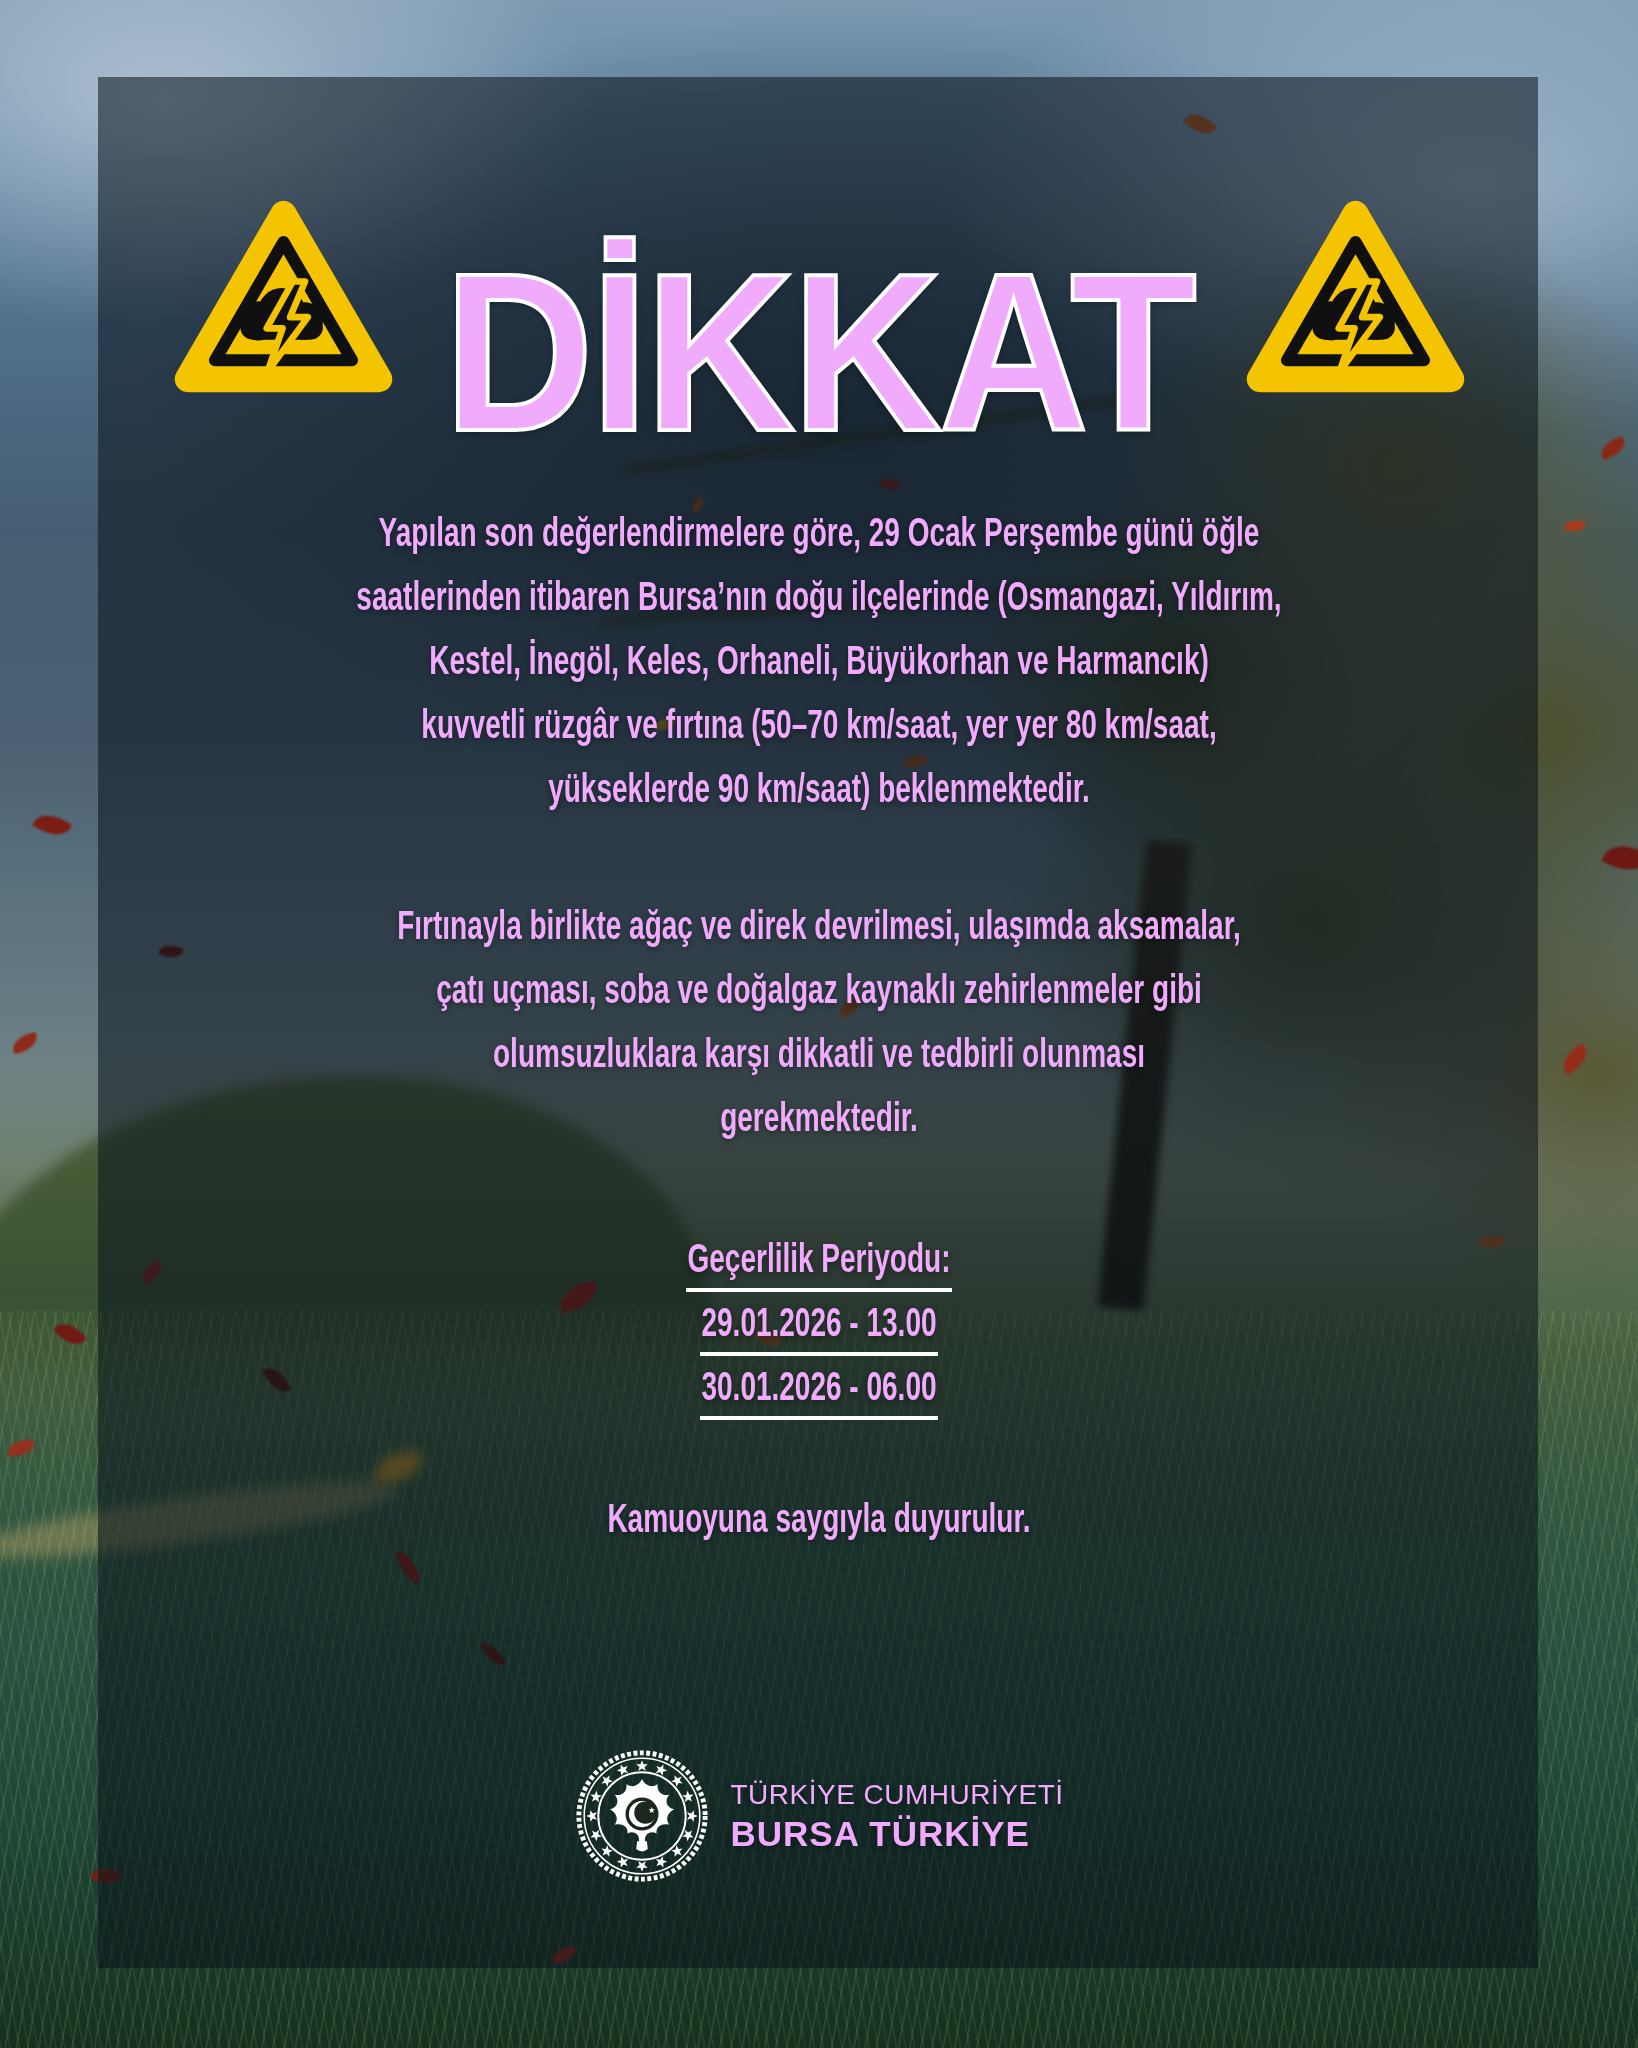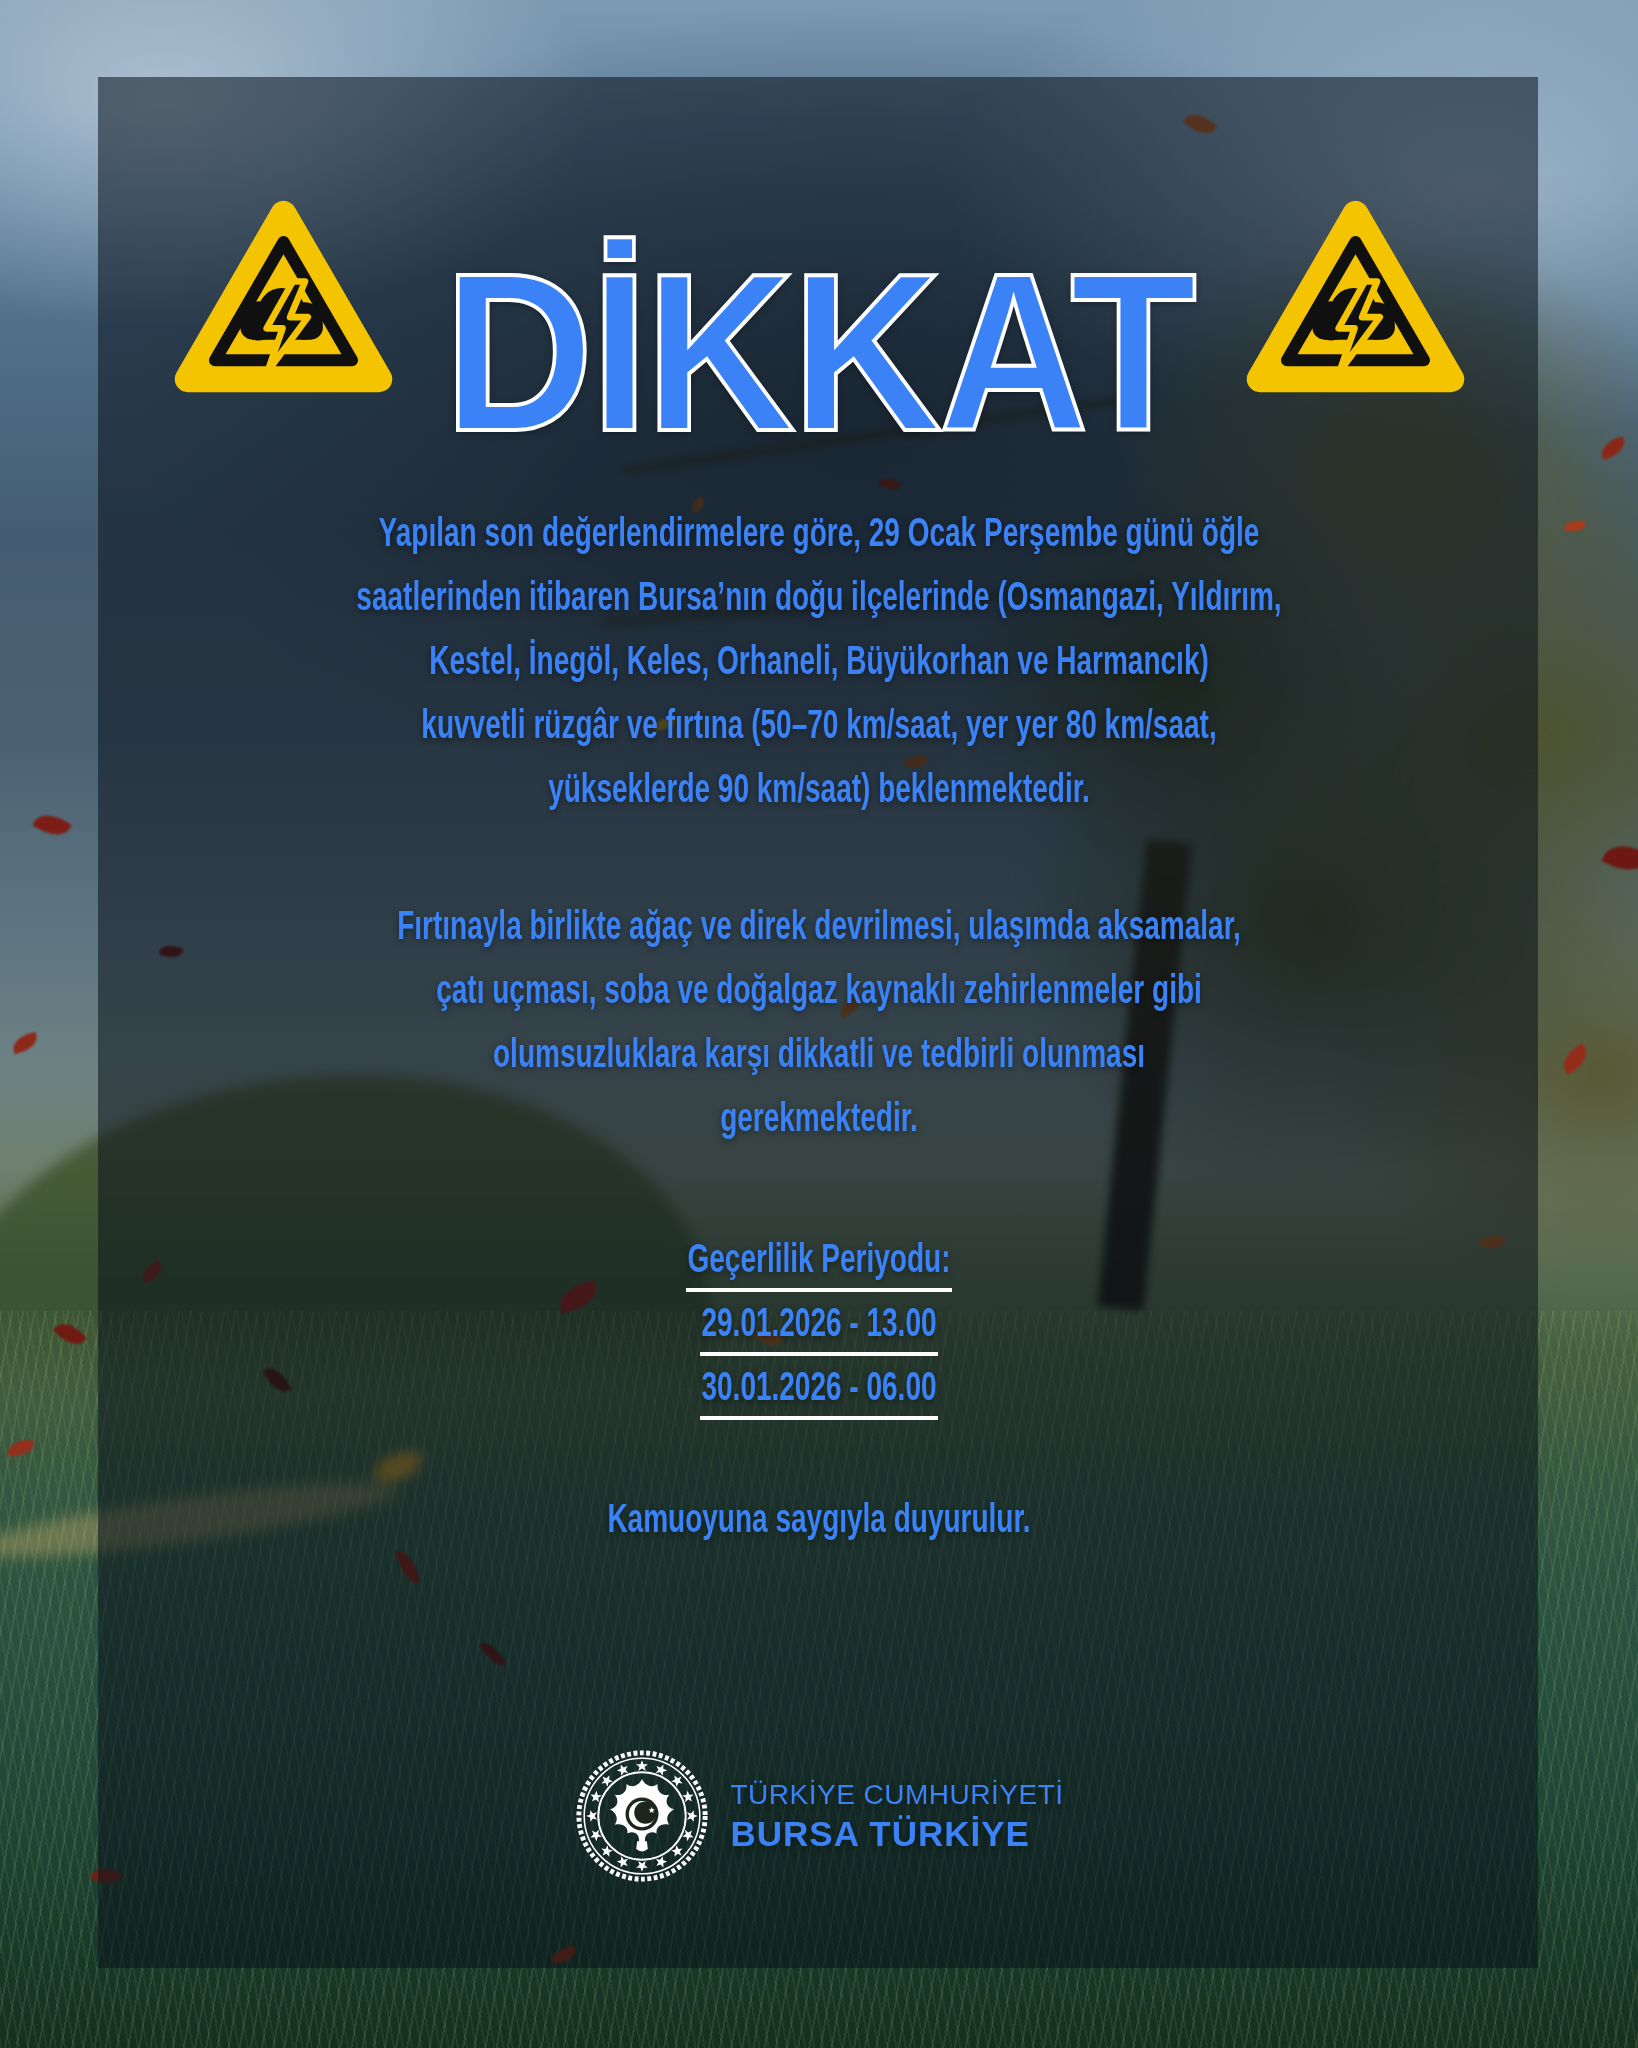--- a/index.html
+++ b/index.html
@@ -1,17 +1,17 @@
 <!DOCTYPE html>
 <html><head>
 <meta charset="utf-8">
 <style>
   html,body{margin:0;padding:0;background:#0c141b;}
   #poster{position:relative;width:1638px;height:2048px;overflow:hidden;
-    font-family:"Liberation Sans",sans-serif;color:#3b82f6;}
+    font-family:"Liberation Sans",sans-serif;color:#f0abfc;}
   
   .bg-sky{position:absolute;inset:0;
     background:
       radial-gradient(620px 320px at 10% 5%, rgba(225,233,242,.55), transparent 70%),
       radial-gradient(760px 360px at 90% 9%, rgba(214,227,238,.5), transparent 70%),
       radial-gradient(1000px 560px at 52% 20%, rgba(16,24,34,.5), transparent 72%),
       linear-gradient(180deg,#7d9ab1 0%,#6487a4 7%,#51708a 16%,#455d72 26%,
         #4b6173 36%,#5d7480 45%,#6d8184 52%,#70806f 57%,#5d7055 61%,
         #46603f 66%,#335741 73%,#27503f 81%,#1e4434 90%,#15301f 100%);}
   .tree{position:absolute;right:-140px;top:250px;width:1000px;height:1080px;

